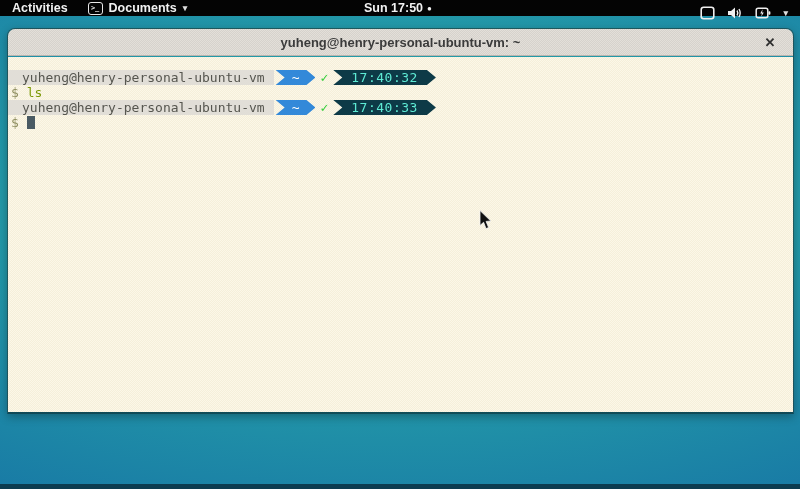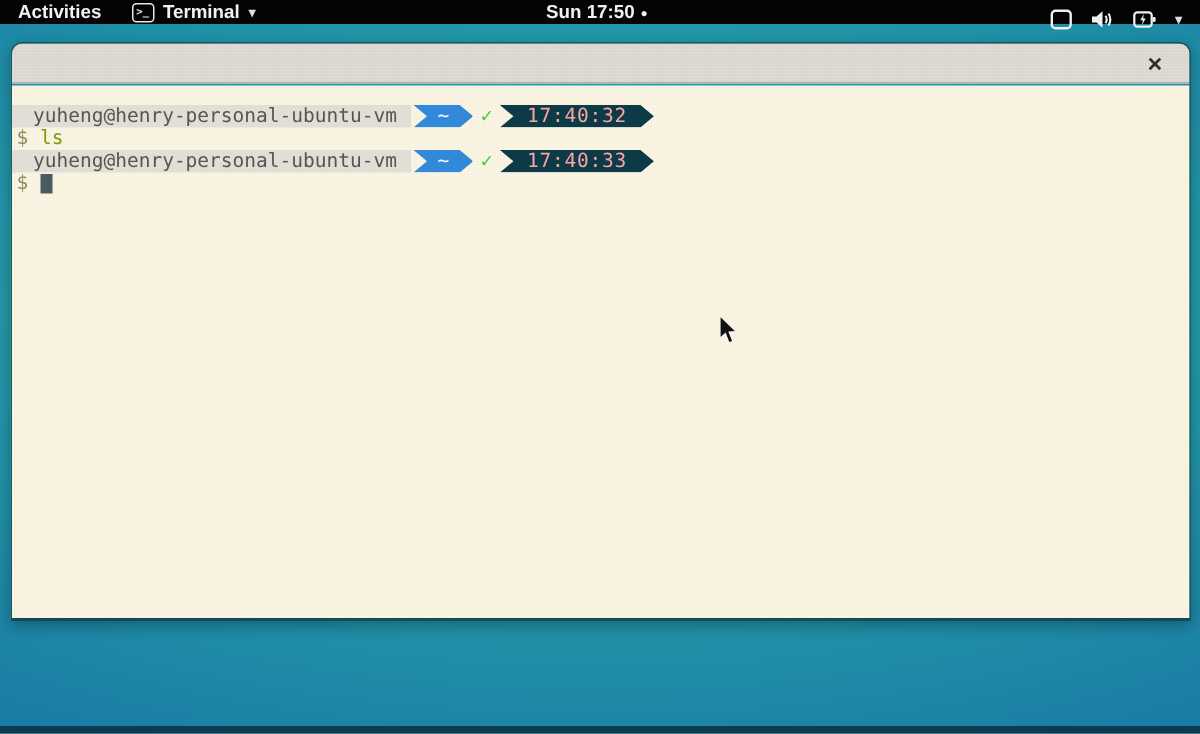--- a/index.html
+++ b/index.html
@@ -64,21 +64,21 @@
   }
   .trow { height:15px; display:flex; align-items:center; white-space:pre; }
   .seg { height:15px; line-height:15px; display:inline-block; }
   .seg-user { background:#e1ded7; color:#56564f; padding:0 9px 0 14px; }
   .seg-dir {
     background:#3389d9; color:#fff; padding:0 16px; margin-left:2px;
     clip-path:polygon(0 0, calc(100% - 9px) 0, 100% 50%, calc(100% - 9px) 100%, 0 100%, 9px 50%);
   }
   .check { color:#36cd3a; font-weight:700; margin:0 5px; font-size:13px; }
   .seg-time {
-    background:#0d3a47; color:#fca5a5; padding:0 18px; letter-spacing:.5px;
+    background:#0d3a47; color:#5eead4; padding:0 18px; letter-spacing:.5px;
     clip-path:polygon(0 0, calc(100% - 9px) 0, 100% 50%, calc(100% - 9px) 100%, 0 100%, 9px 50%);
   }
   .cmdrow { padding-left:3px; }
   .dollar { color:#8e8e5e; }
   .cmd { color:#7e9a09; margin-left:1ch; }
   .dir-name { color:#2d9aab; margin-right:2ch; }
   .listing { padding-left:3px; }
   .cursor-block {
     width:8px; height:13px; background:#4a5a63; display:inline-block;
     margin-left:1ch; position:relative; top:0px;
@@ -91,21 +91,21 @@
 
   .mouse-cursor { position:absolute; left:479px; top:210px; width:13px; height:20px; }
 </style>
 </head>
 <body>
 
 <div class="topbar">
   <div class="activities">Activities</div>
   <div class="appmenu">
     <span class="term-icon">&gt;_</span>
-    <span>Terminal</span>
+    <span>Documents</span>
     <span class="chev">▾</span>
   </div>
   <div class="clock-wrap">
     <span>Sun 17:50</span>
     <span class="notif-dot">●</span>
   </div>
   <div class="sysicons">
     <span>
       <svg width="15" height="14" viewBox="0 0 15 14">
         <rect x="1.2" y="1.2" width="12.6" height="11.6" rx="2.5" fill="none" stroke="#efefef" stroke-width="1.6"></rect>
@@ -124,20 +124,21 @@
         <rect x="13.4" y="5.3" width="2" height="3.4" rx="0.8" fill="#efefef"></rect>
         <polygon points="7.6,3.2 5.2,7.5 6.9,7.5 6.2,10.8 8.8,6.4 7.1,6.4" fill="#efefef"></polygon>
       </svg>
     </span>
     <span class="chev">▾</span>
   </div>
 </div>
 
 <div class="window">
   <div class="titlebar">
+    <span>yuheng@henry-personal-ubuntu-vm: ~</span>
     <span class="close-btn">✕</span>
   </div>
   <div class="termbody">
 
     <div class="trow">
       <span class="seg seg-user">yuheng@henry-personal-ubuntu-vm</span>
       <span class="seg seg-dir">~</span>
       <span class="check">✓</span>
       <span class="seg seg-time">17:40:32</span>
     </div>

